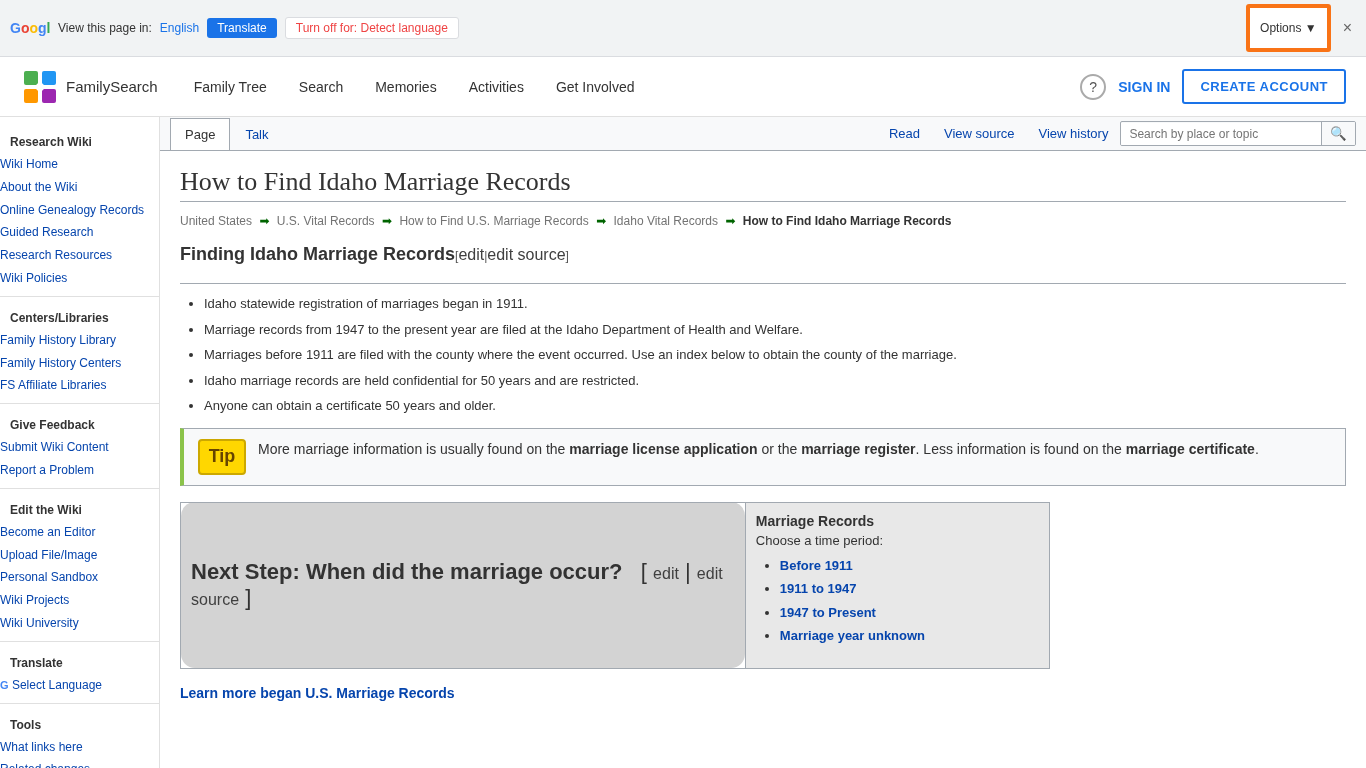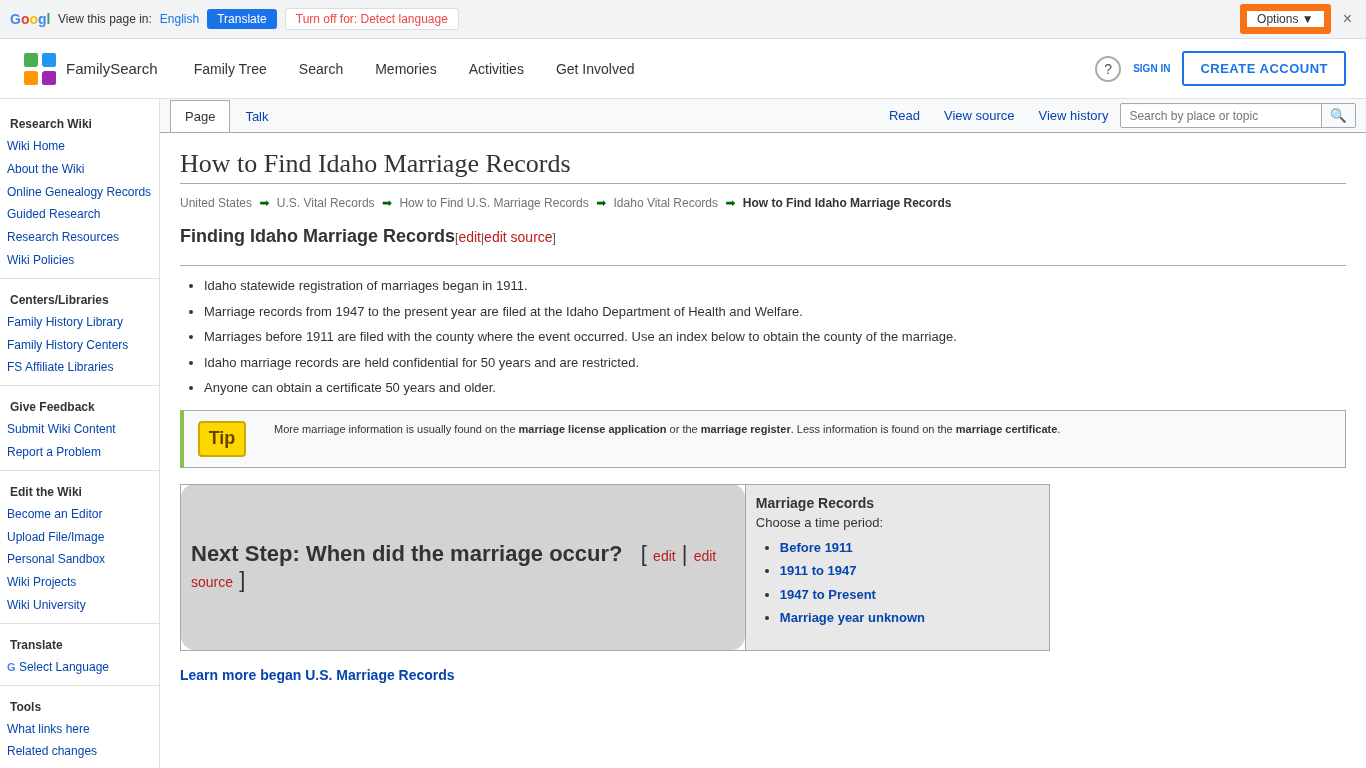--- a/index.html
+++ b/index.html
@@ -19,22 +19,22 @@
     .translate-bar .google-logo { display: flex; align-items: center; gap: 3px; }
     .translate-bar a { color: #1a73e8; text-decoration: none; }
     .translate-bar button {
       background: #1a73e8; color: #fff; border: none; padding: 3px 10px;
       border-radius: 3px; cursor: pointer; font-size: 12px;
     }
     .translate-bar button.outline {
       background: #fff; color: #ef4444; border: 1px solid #dadce0;
     }
     .translate-bar .options-btn {
-      margin-left: auto; background: #fff; color: #333; border: 7px solid #f97316;
-      padding: 1px 10px; border-radius: 3px; cursor: pointer; font-size: 12px;
+      margin-left: auto; background: #fff; color: #333; border: 4px solid #f97316;
+      padding: 13px 10px; border-radius: 3px; cursor: pointer; font-size: 12px;
     }
     .translate-bar .close-btn {
       background: none; border: none; color: #666; cursor: pointer; font-size: 16px; padding: 0 4px;
     }
 
     
     .site-header {
       background: #fff;
       border-bottom: 1px solid #e0e0e0;
       padding: 0 20px;
@@ -70,21 +70,21 @@
       display: flex;
       align-items: center;
       gap: 12px;
     }
     .help-icon {
       width: 26px; height: 26px; border-radius: 50%; border: 2px solid #aaa;
       display: flex; align-items: center; justify-content: center;
       font-size: 14px; color: #555; cursor: pointer;
     }
     .sign-in-btn {
-      background: none; border: none; color: #1a73e8; font-size: 10px;
+      background: none; border: none; color: #1a73e8; font-size: 14px;
       cursor: pointer; font-weight: 600;
     }
     .create-account-btn {
       background: none; border: 2px solid #1a73e8; color: #1a73e8;
       padding: 8px 16px; font-size: 13px; font-weight: 700;
       cursor: pointer; border-radius: 3px; letter-spacing: 0.5px;
     }
 
     
     .page-layout {
@@ -99,21 +99,21 @@
       border-right: 1px solid #e0e0e0;
       padding: 10px 0;
       font-size: 12px;
     }
     .sidebar-section-title {
       font-weight: bold; font-size: 12px; color: #333;
       padding: 8px 10px 4px 10px;
     }
     .sidebar a {
       display: block; color: #0645ad; text-decoration: none;
-      padding: 3px 7px; font-size: 12px; line-height: 1.4;
+      padding: 3px 0; font-size: 12px; line-height: 1.4;
     }
     .sidebar-divider { height: 1px; background: #e0e0e0; margin: 6px 0; }
 
     
     .main-content {
       flex: 1;
       padding: 0;
       overflow-x: auto;
     }
 
@@ -195,23 +195,23 @@
       font-size: 18px;
       font-weight: bold;
       border-bottom: 1px solid #a2a9b1;
       padding-bottom: 18px;
       margin: 12px 0 10px 0;
       display: flex;
       align-items: baseline;
       gap: 0;
     }
     .edit-link {
-      font-size: 14px;
+      font-size: 16px;
       font-weight: normal;
-      color: #b91c1c;
+      color: #404040;
       text-decoration: none;
     }
     .edit-bracket { font-size: 12px; color: #555; font-weight: normal; }
 
     .article ul { padding-left: 24px; margin-bottom: 12px; }
     .article li { margin-bottom: 6px; font-size: 13px; line-height: 1.5; }
 
     
     .tip-box {
       border: 1px solid #a2a9b1;
@@ -224,21 +224,21 @@
       gap: 12px;
     }
     .tip-icon {
       width: 48px; height: 36px; min-width: 36px;
       background: #ffd700;
       border: 2px solid #cca800;
       border-radius: 4px;
       display: flex; align-items: center; justify-content: center;
       font-size: 18px; font-weight: bold; color: #664400;
     }
-    .tip-text { font-size: 11px; line-height: 1.5; margin-left: 16px; }
+    .tip-text { font-size: 14px; line-height: 1.5; }
 
     
     .step-table {
       width: 100%;
       border-collapse: collapse;
       margin: 16px 0;
       max-width: 870px;
     }
     .step-table td {
       border: 1px solid #a2a9b1;

